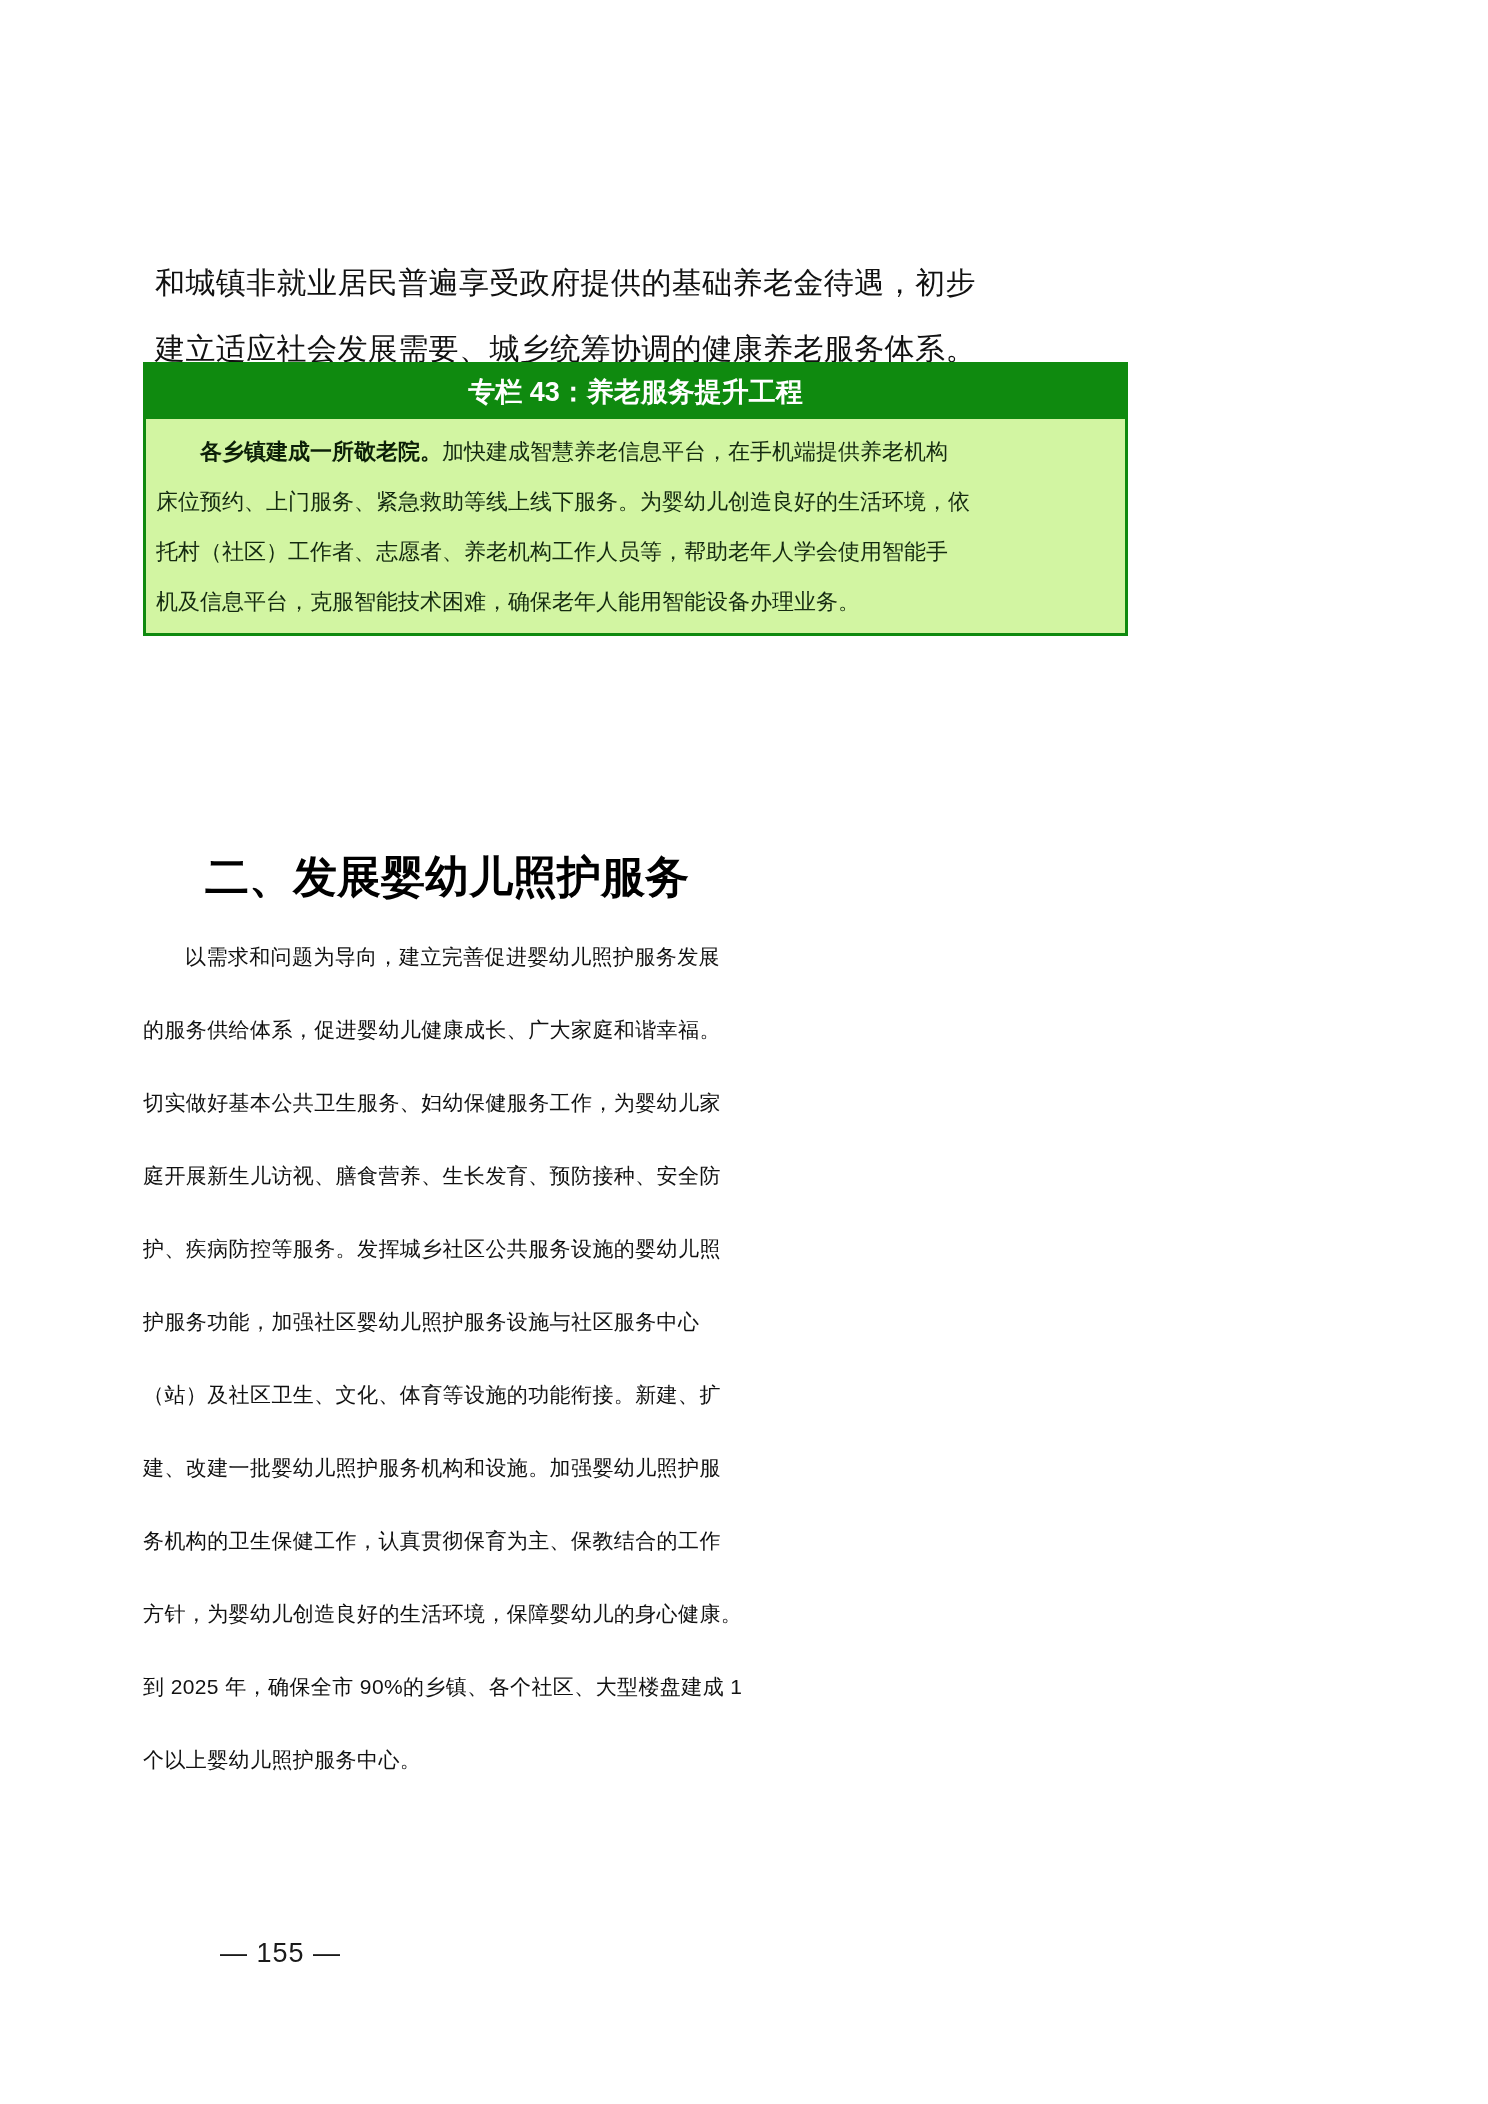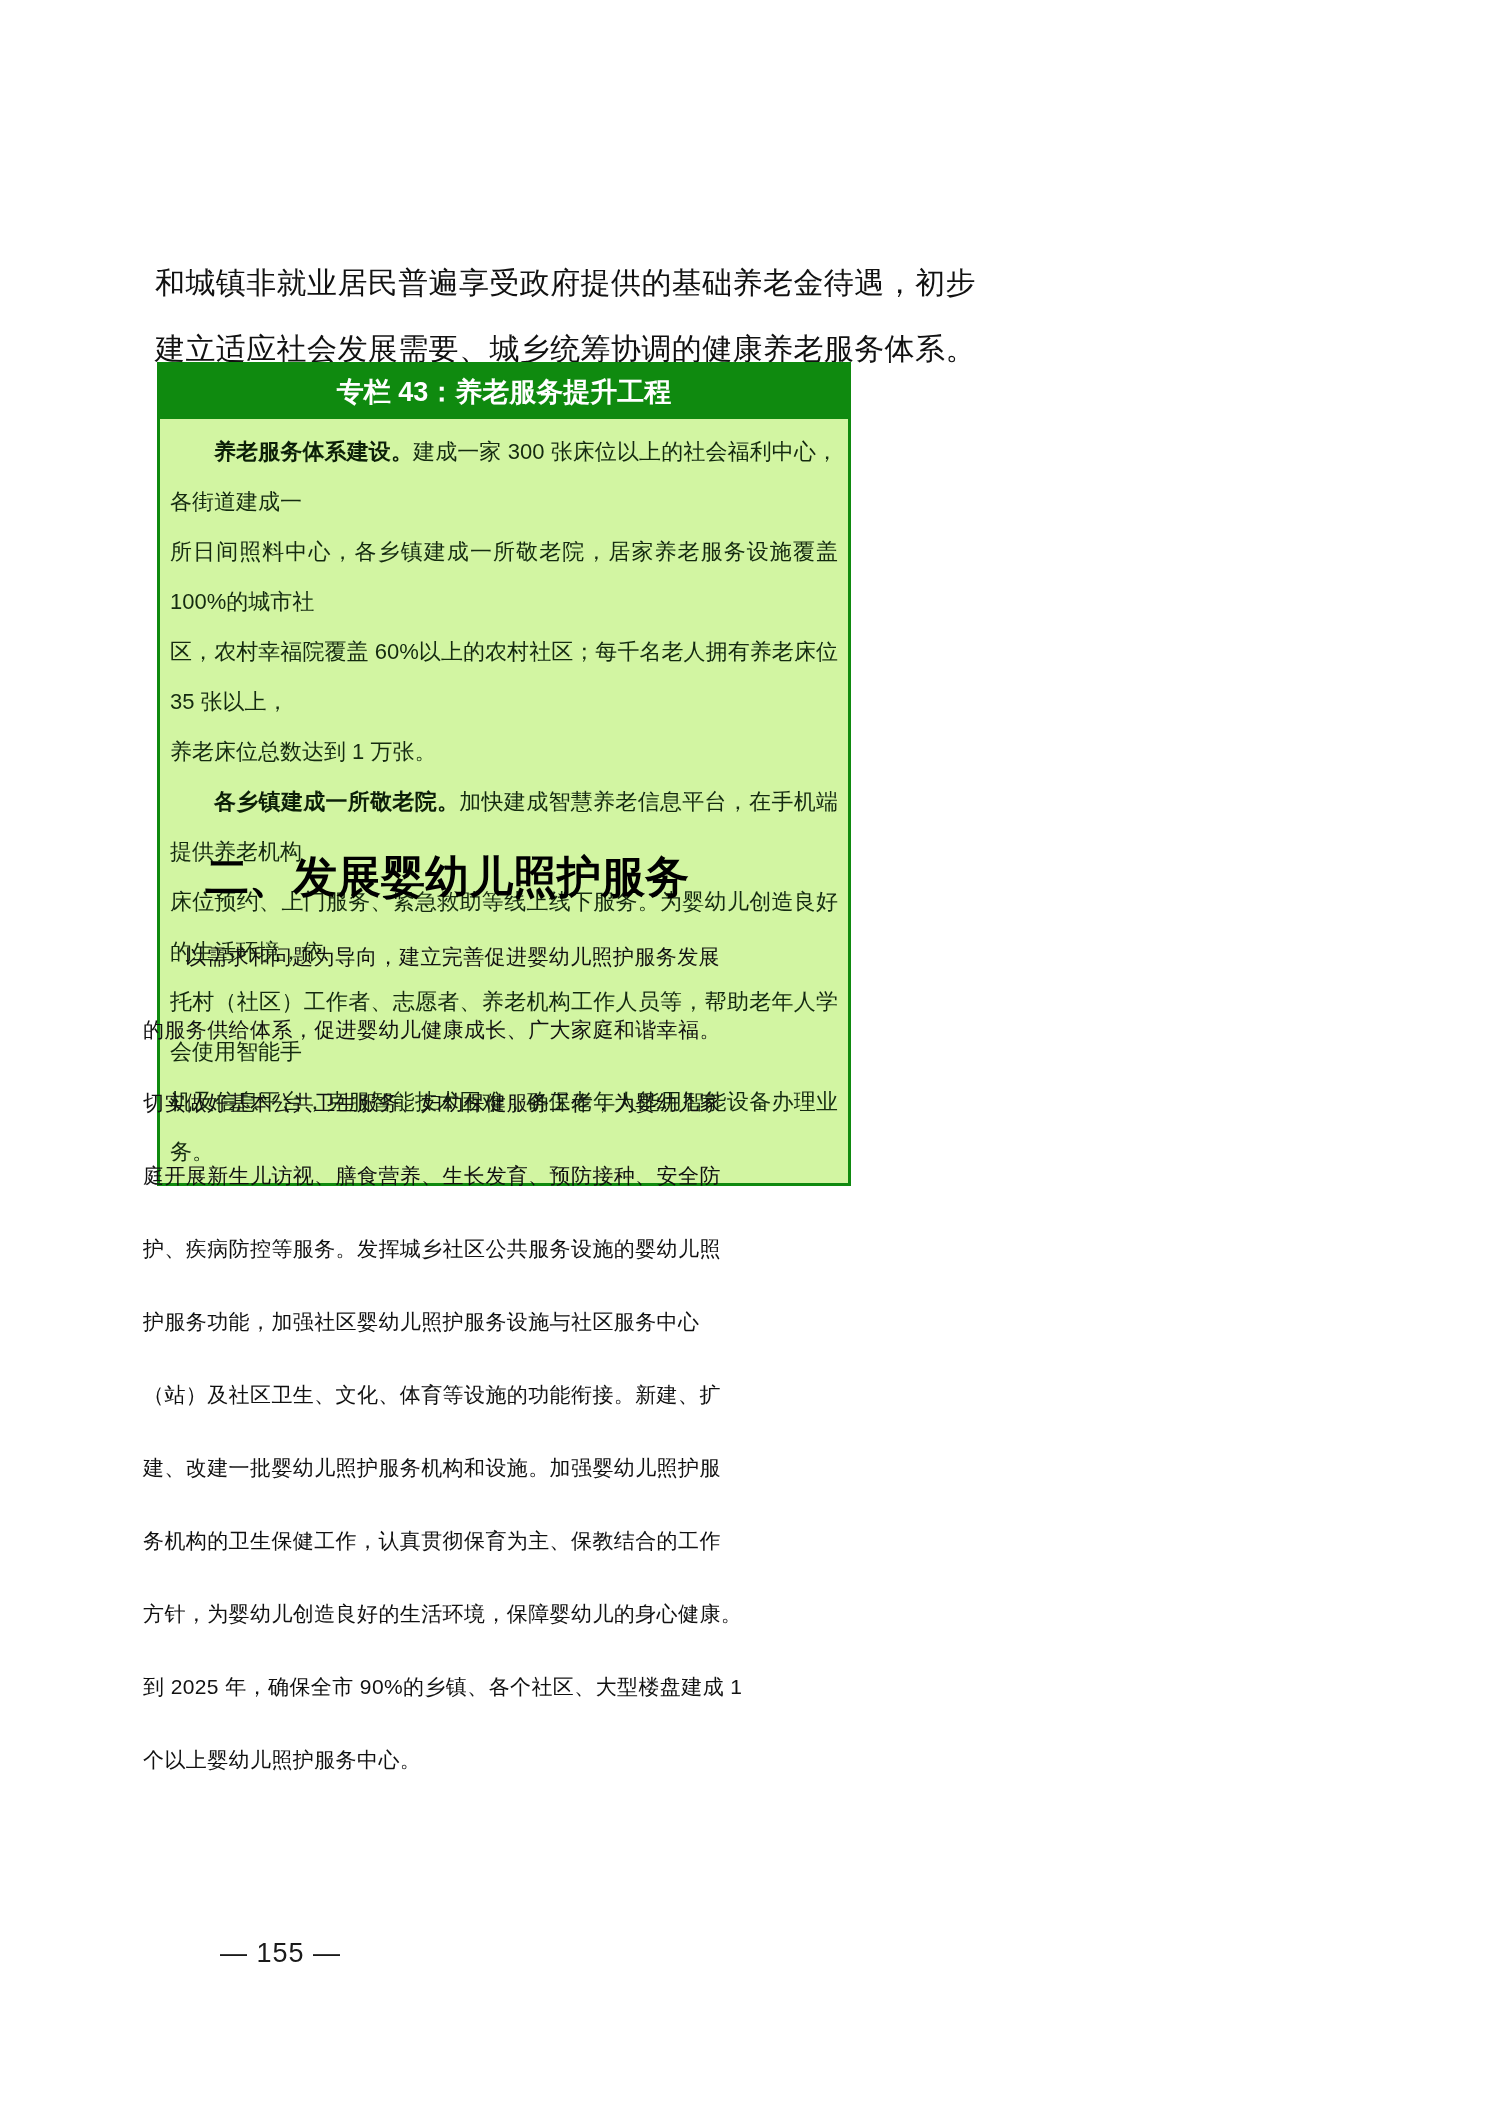--- a/index.html
+++ b/index.html
@@ -12,21 +12,21 @@
     overflow:hidden;
   }
   .intro{
     position:absolute;left:143px;top:238px;width:840px;
     margin:12px;
     font-size:30px;line-height:66px;letter-spacing:0.4px;
     white-space:pre-line;
     text-align:justify;
   }
   .box{
-    position:absolute;left:157px;top:362px;width:694px;
+    position:absolute;left:143px;top:362px;width:985px;
     box-sizing:border-box;
     border:3px solid var(--box-border,#0f8a0f);
     background:var(--box-bg,#d2f5a2);
   }
   .box-header{
     background:var(--box-header-bg,#0f8a0f);
     color:#ffffff;
     height:54px;line-height:54px;
     text-align:center;
     font-size:27px;font-weight:bold;
@@ -71,24 +71,20 @@
 <div class="page">
 
   <p class="intro">和城镇非就业居民普遍享受政府提供的基础养老金待遇，初步
 建立适应社会发展需要、城乡统筹协调的健康养老服务体系。</p>
 
   <div class="box">
     <div class="box-header">
       <span>专栏 43：养老服务提升工程</span>
     </div>
     <div class="box-body">
-      <p><strong>养老服务体系建设。</strong><span>建成一家 300 张床位以上的社会福利中心，各街道建成一
-所日间照料中心，各乡镇建成一所敬老院，居家养老服务设施覆盖 100%的城市社
-区，农村幸福院覆盖 60%以上的农村社区；每千名老人拥有养老床位 35 张以上，
-养老床位总数达到 1 万张。</span></p>
       <p><strong>各乡镇建成一所敬老院。</strong><span>加快建成智慧养老信息平台，在手机端提供养老机构
 床位预约、上门服务、紧急救助等线上线下服务。为婴幼儿创造良好的生活环境，依
 托村（社区）工作者、志愿者、养老机构工作人员等，帮助老年人学会使用智能手
 机及信息平台，克服智能技术困难，确保老年人能用智能设备办理业务。</span></p>
     </div>
   </div>
 
   <h2 class="heading">二、发展婴幼儿照护服务</h2>
 
   <p class="body-text">以需求和问题为导向，建立完善促进婴幼儿照护服务发展

